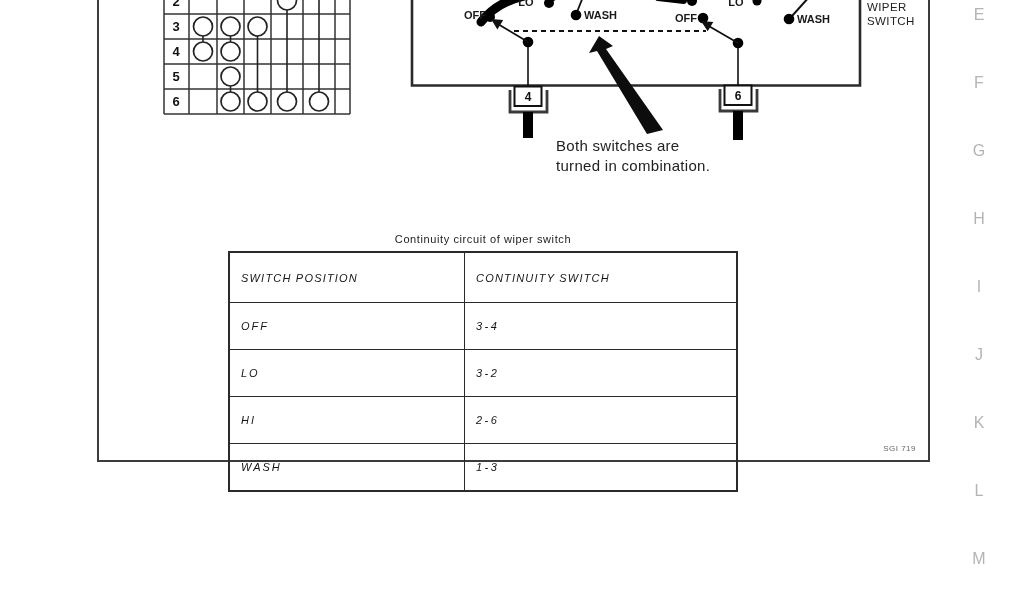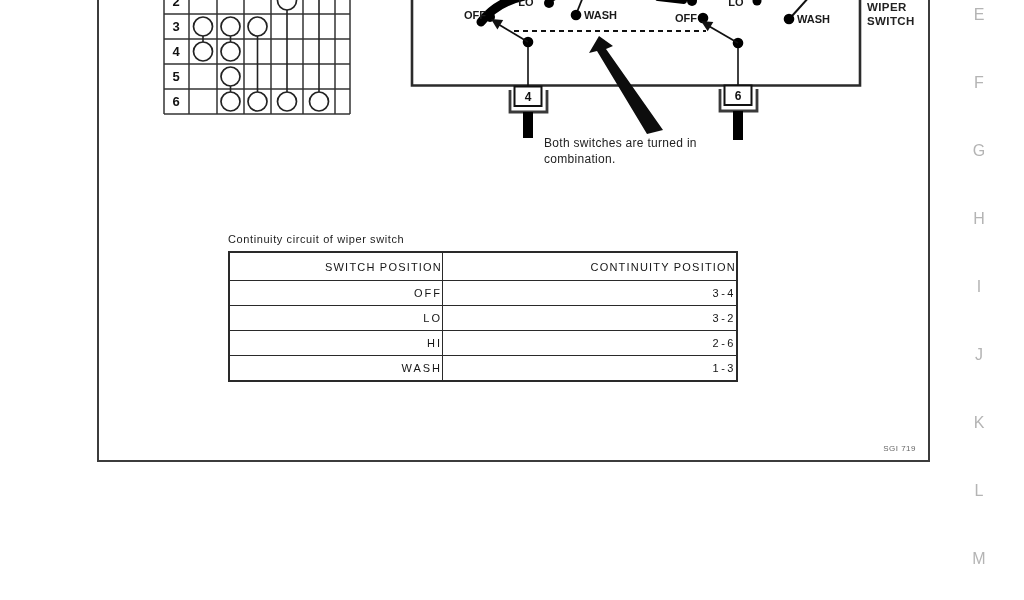--- a/index.html
+++ b/index.html
@@ -3,34 +3,34 @@
 <meta charset="utf-8">
 <style>
   html,body{margin:0;padding:0;background:#fff;}
   .page{position:relative;width:1024px;height:600px;background:#fff;overflow:hidden;
         font-family:"Liberation Sans",sans-serif;color:#1a1a1a;}
   .outer-border{position:absolute;left:97px;top:-30px;width:829px;height:488px;
         border:2px solid #3c3c3c;background:#fff;}
   .abs{position:absolute;}
   .idx{position:absolute;left:966px;width:26px;text-align:center;
        font-size:16px;color:#b4b4b4;font-weight:400;}
-  .tbl-title{position:absolute;left:228px;top:233px;width:510px;
+  .tbl-title{position:absolute;left:228px;top:233px;width:510px;text-align:center;
        font-size:11px;color:#1c1c1c;letter-spacing:0.6px;}
   table.cont{position:absolute;left:228px;top:251px;width:510px;border-collapse:collapse;
        border:2px solid #2a2a2a;table-layout:fixed;}
-  table.cont th,table.cont td{border:1.5px solid #2a2a2a;text-align:right;
-       font-size:11px;font-weight:400;color:#151515;padding:0;}
+  table.cont th,table.cont td{border:1.5px solid #2a2a2a;text-align:left;
+       font-size:11px;font-weight:400;color:#151515;padding:11px;font-style:italic;}
   table.cont th{height:27px;letter-spacing:1.2px;}
   table.cont td{height:24px;}
   td.pos{letter-spacing:2px;}
   td.cir{letter-spacing:2.5px;margin-left:48px;}
-  .note{position:absolute;left:544px;top:136px;width:172px;font-size:12px;
+  .note{position:absolute;left:556px;top:136px;width:172px;font-size:15px;
        line-height:1.32;color:#222;letter-spacing:0.3px;}
   .wiper-label{position:absolute;left:867px;top:1px;width:62px;font-size:11.5px;
-       font-weight:700;line-height:1.18;color:#222;letter-spacing:0.4px;}
+       font-weight:400;line-height:1.18;color:#222;letter-spacing:0.4px;}
   .sgi{position:absolute;left:856px;top:444px;width:60px;font-size:8px;color:#666;
        letter-spacing:0.5px;text-align:right;}
   svg text{font-family:"Liberation Sans",sans-serif;}
 </style>
 </head>
 <body>
 
 <div class="page">
 
   <div class="outer-border"></div>
@@ -139,21 +139,21 @@
 
   <div class="wiper-label">WIPER SWITCH</div>
 
   <div class="note">Both switches are turned in combination.</div>
 
   <div class="tbl-title">Continuity circuit of wiper switch</div>
   <table class="cont">
     <thead>
       <tr>
         <th style="width:212px">SWITCH POSITION</th>
-        <th>CONTINUITY POSITION</th>
+        <th>CONTINUITY SWITCH</th>
       </tr>
     </thead>
     <tbody>
       <tr>
         <td class="pos">OFF</td>
         <td class="cir">3-4</td>
       </tr>
       <tr>
         <td class="pos">LO</td>
         <td class="cir">3-2</td>

